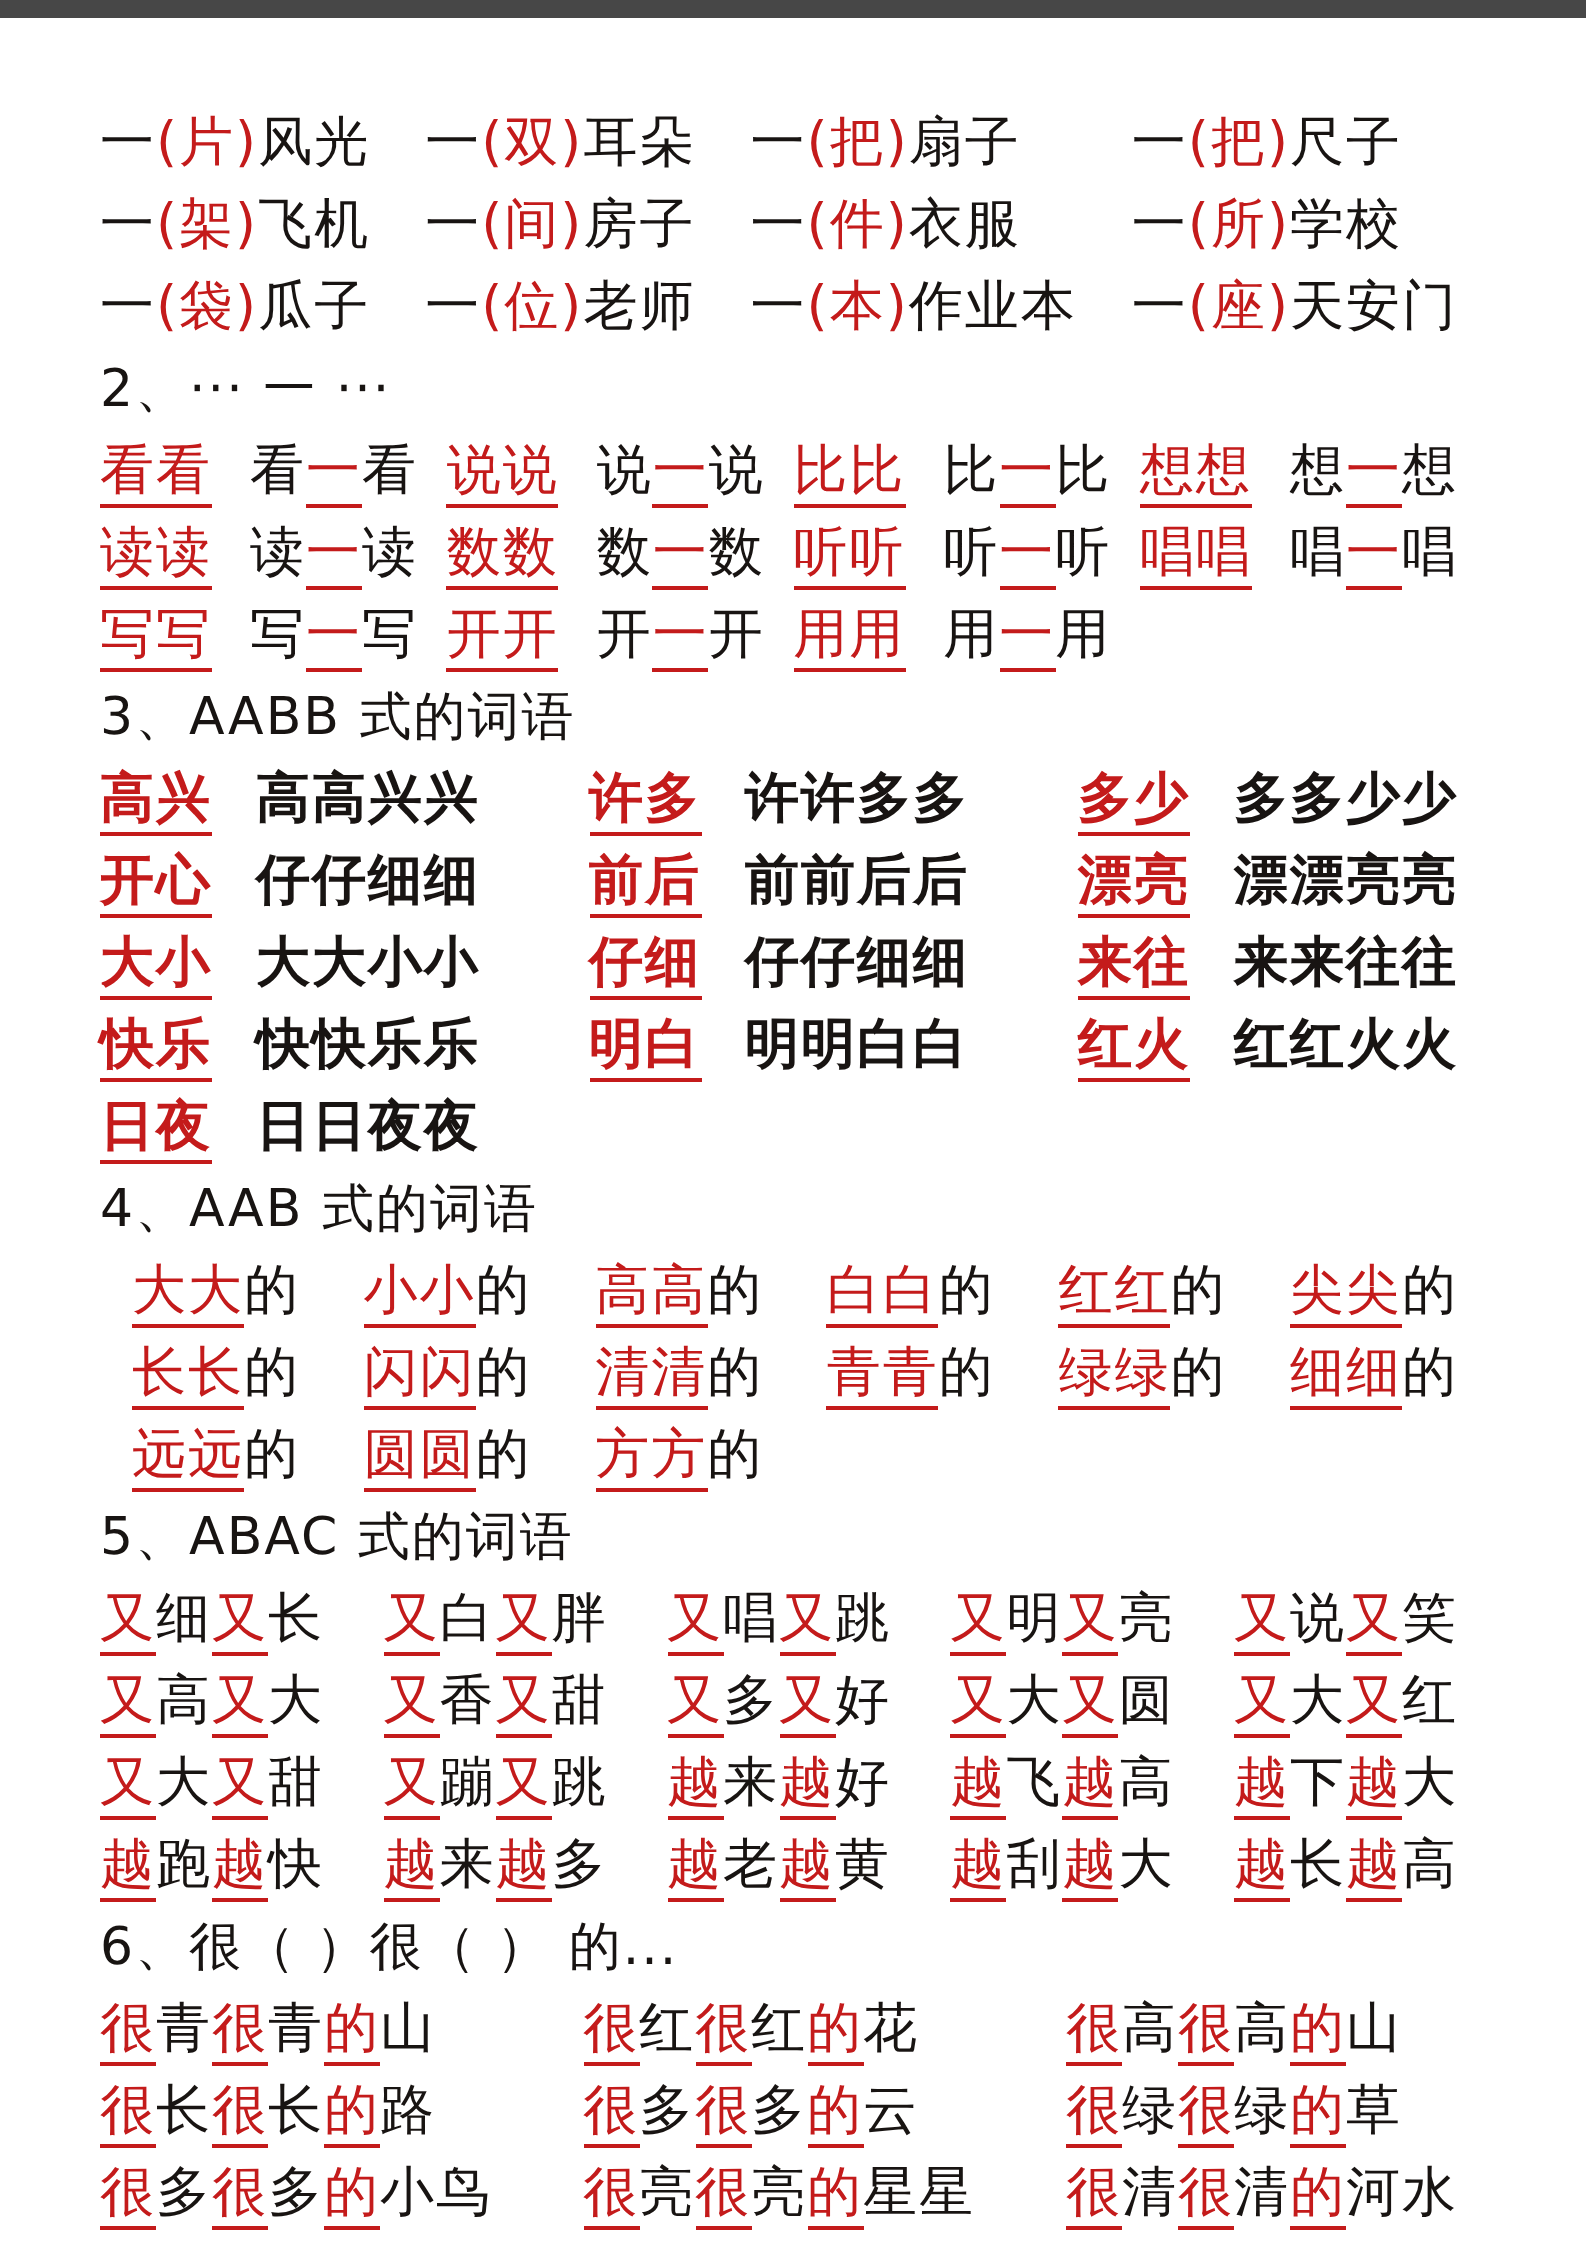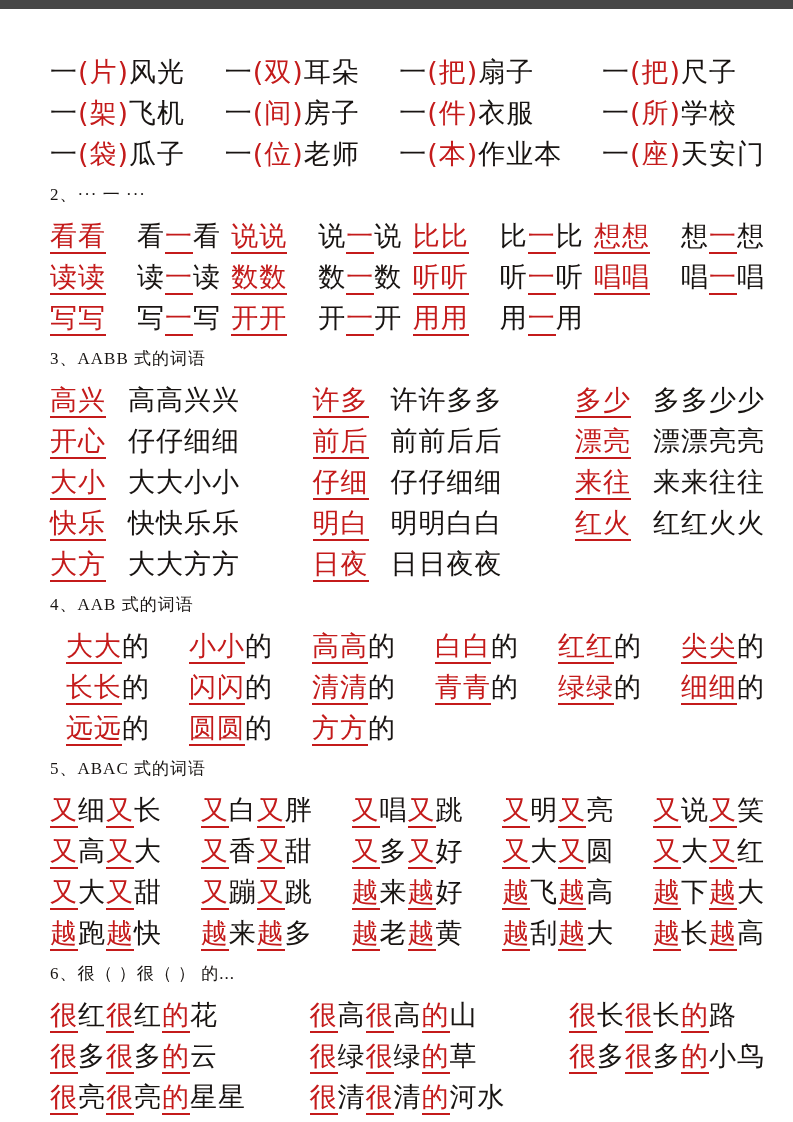--- a/index.html
+++ b/index.html
@@ -9,40 +9,40 @@
     --paper:#ffffff;
   }
   html,body{margin:0;padding:0;}
   body{
     width:793px;height:1122px;overflow:hidden;
     background:var(--paper);
     font-family:"DejaVu Sans",sans-serif;
     color:var(--ink);
   }
   .topbar{height:9px;width:100%;background:var(--topbar);}
-  .content{padding:46px 28px 0 50px;}
+  .content{padding:46px 64px 0 50px;}
   .section{margin:0;}
   .section-header{
-    font-size:17px;line-height:34px;
+    font-size:26px;line-height:34px;
     margin:8px 0 7px;letter-spacing:1px;
-    color:var(--ink);white-space:nowrap;font-family:Liberation Serif, serif;
+    color:var(--ink);white-space:nowrap;
   }
   .grid{
     display:grid;
     justify-content:space-between;
     justify-items:start;
     row-gap:8px;column-gap:10px;
     margin:0 0 6px 0;
   }
   .cell{
     font-size:27px;line-height:33px;
     white-space:nowrap;letter-spacing:1px;
   }
   .chunk{display:inline-block;}
-  .chunk + .chunk{margin-left:31px;}
+  .chunk + .chunk{margin-left:19px;}
   .sec-aabb .chunk + .chunk{margin-left:22px;}
   .seg{color:var(--ink);}
   .seg.red{color:var(--red);}
   .seg.ul{
     color:var(--red);
     border-bottom:2px solid var(--red);
     padding-bottom:1px;
   }
 </style>
 </head>
@@ -79,34 +79,33 @@
           <span class="cell"><span class="chunk"><span class="seg ul">听听</span></span><span class="chunk"><span class="seg">听</span><span class="seg ul">一</span><span class="seg">听</span></span></span>
           <span class="cell"><span class="chunk"><span class="seg ul">唱唱</span></span><span class="chunk"><span class="seg">唱</span><span class="seg ul">一</span><span class="seg">唱</span></span></span>
           <span class="cell"><span class="chunk"><span class="seg ul">写写</span></span><span class="chunk"><span class="seg">写</span><span class="seg ul">一</span><span class="seg">写</span></span></span>
           <span class="cell"><span class="chunk"><span class="seg ul">开开</span></span><span class="chunk"><span class="seg">开</span><span class="seg ul">一</span><span class="seg">开</span></span></span>
           <span class="cell"><span class="chunk"><span class="seg ul">用用</span></span><span class="chunk"><span class="seg">用</span><span class="seg ul">一</span><span class="seg">用</span></span></span>
           <span class="cell"></span>
         </div>
       </section>
       <section class="section sec-aabb">
         <div class="section-header">3、AABB 式的词语</div>
-        <div class="grid" style="grid-template-columns: repeat(3, auto);">
+        <div class="grid" style="grid-template-columns: repeat(3, auto); font-weight: bold;">
           <span class="cell"><span class="chunk"><span class="seg ul">高兴</span></span><span class="chunk"><span class="seg">高高兴兴</span></span></span>
           <span class="cell"><span class="chunk"><span class="seg ul">许多</span></span><span class="chunk"><span class="seg">许许多多</span></span></span>
           <span class="cell"><span class="chunk"><span class="seg ul">多少</span></span><span class="chunk"><span class="seg">多多少少</span></span></span>
           <span class="cell"><span class="chunk"><span class="seg ul">开心</span></span><span class="chunk"><span class="seg">仔仔细细</span></span></span>
           <span class="cell"><span class="chunk"><span class="seg ul">前后</span></span><span class="chunk"><span class="seg">前前后后</span></span></span>
           <span class="cell"><span class="chunk"><span class="seg ul">漂亮</span></span><span class="chunk"><span class="seg">漂漂亮亮</span></span></span>
           <span class="cell"><span class="chunk"><span class="seg ul">大小</span></span><span class="chunk"><span class="seg">大大小小</span></span></span>
           <span class="cell"><span class="chunk"><span class="seg ul">仔细</span></span><span class="chunk"><span class="seg">仔仔细细</span></span></span>
           <span class="cell"><span class="chunk"><span class="seg ul">来往</span></span><span class="chunk"><span class="seg">来来往往</span></span></span>
           <span class="cell"><span class="chunk"><span class="seg ul">快乐</span></span><span class="chunk"><span class="seg">快快乐乐</span></span></span>
           <span class="cell"><span class="chunk"><span class="seg ul">明白</span></span><span class="chunk"><span class="seg">明明白白</span></span></span>
           <span class="cell"><span class="chunk"><span class="seg ul">红火</span></span><span class="chunk"><span class="seg">红红火火</span></span></span>
-          <span class="cell"><span class="chunk"><span class="seg ul">大方</span></span><span class="chunk"><span class="seg">大大方方</span></span></span>
           <span class="cell"><span class="chunk"><span class="seg ul">日夜</span></span><span class="chunk"><span class="seg">日日夜夜</span></span></span>
         </div>
       </section>
       <section class="section sec-aab">
         <div class="section-header">4、AAB 式的词语</div>
         <div class="grid" style="grid-template-columns: repeat(6, auto); margin-left: 16px;">
           <span class="cell"><span class="chunk"><span class="seg ul">大大</span><span class="seg">的</span></span></span>
           <span class="cell"><span class="chunk"><span class="seg ul">小小</span><span class="seg">的</span></span></span>
           <span class="cell"><span class="chunk"><span class="seg ul">高高</span><span class="seg">的</span></span></span>
           <span class="cell"><span class="chunk"><span class="seg ul">白白</span><span class="seg">的</span></span></span>
@@ -147,20 +146,21 @@
           <span class="cell"><span class="chunk"><span class="seg ul">越</span><span class="seg">跑</span><span class="seg ul">越</span><span class="seg">快</span></span></span>
           <span class="cell"><span class="chunk"><span class="seg ul">越</span><span class="seg">来</span><span class="seg ul">越</span><span class="seg">多</span></span></span>
           <span class="cell"><span class="chunk"><span class="seg ul">越</span><span class="seg">老</span><span class="seg ul">越</span><span class="seg">黄</span></span></span>
           <span class="cell"><span class="chunk"><span class="seg ul">越</span><span class="seg">刮</span><span class="seg ul">越</span><span class="seg">大</span></span></span>
           <span class="cell"><span class="chunk"><span class="seg ul">越</span><span class="seg">长</span><span class="seg ul">越</span><span class="seg">高</span></span></span>
         </div>
       </section>
       <section class="section sec-hen-hen">
         <div class="section-header">6、很（ ）很（ ） 的...</div>
         <div class="grid" style="grid-template-columns: repeat(3, auto);">
+          <span class="cell"><span class="chunk"><span class="seg ul">很</span><span class="seg">青</span><span class="seg ul">很</span><span class="seg">青</span><span class="seg ul">的</span><span class="seg">山</span></span></span>
           <span class="cell"><span class="chunk"><span class="seg ul">很</span><span class="seg">红</span><span class="seg ul">很</span><span class="seg">红</span><span class="seg ul">的</span><span class="seg">花</span></span></span>
           <span class="cell"><span class="chunk"><span class="seg ul">很</span><span class="seg">高</span><span class="seg ul">很</span><span class="seg">高</span><span class="seg ul">的</span><span class="seg">山</span></span></span>
           <span class="cell"><span class="chunk"><span class="seg ul">很</span><span class="seg">长</span><span class="seg ul">很</span><span class="seg">长</span><span class="seg ul">的</span><span class="seg">路</span></span></span>
           <span class="cell"><span class="chunk"><span class="seg ul">很</span><span class="seg">多</span><span class="seg ul">很</span><span class="seg">多</span><span class="seg ul">的</span><span class="seg">云</span></span></span>
           <span class="cell"><span class="chunk"><span class="seg ul">很</span><span class="seg">绿</span><span class="seg ul">很</span><span class="seg">绿</span><span class="seg ul">的</span><span class="seg">草</span></span></span>
           <span class="cell"><span class="chunk"><span class="seg ul">很</span><span class="seg">多</span><span class="seg ul">很</span><span class="seg">多</span><span class="seg ul">的</span><span class="seg">小鸟</span></span></span>
           <span class="cell"><span class="chunk"><span class="seg ul">很</span><span class="seg">亮</span><span class="seg ul">很</span><span class="seg">亮</span><span class="seg ul">的</span><span class="seg">星星</span></span></span>
           <span class="cell"><span class="chunk"><span class="seg ul">很</span><span class="seg">清</span><span class="seg ul">很</span><span class="seg">清</span><span class="seg ul">的</span><span class="seg">河水</span></span></span>
         </div>
       </section>

